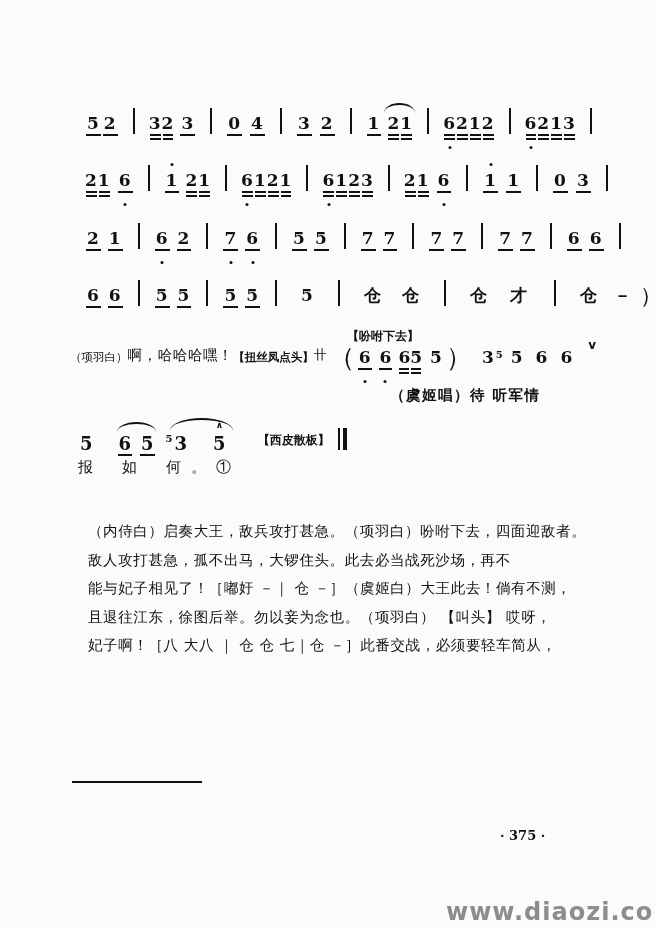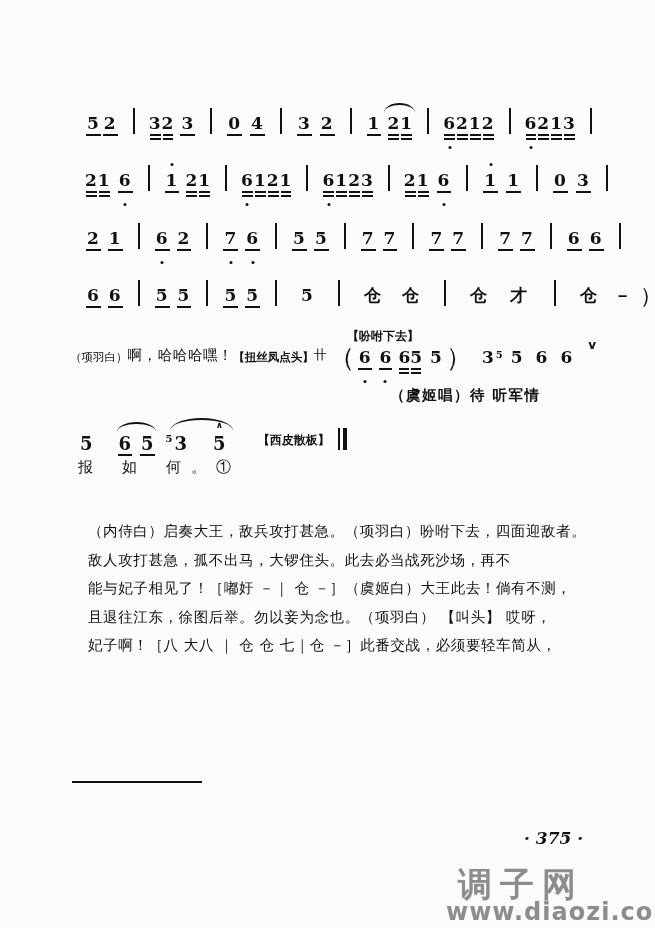--- a/index.html
+++ b/index.html
@@ -65,21 +65,21 @@
   .prose p{margin:0;white-space:nowrap;}
   .small{font-size:11.5px;}
   .marker{font-size:11.5px;font-weight:bold;letter-spacing:0;}
 
   
   .banner{position:absolute;font-size:12px;font-weight:bold;letter-spacing:0;}
   .lyricline{position:absolute;font-size:15px;letter-spacing:10px;}
   .footrule{position:absolute;height:2px;background:#111;}
   .footnote{position:absolute;font-size:12px;letter-spacing:.4px;}
   .pageno{position:absolute;font-family:"DejaVu Serif","Liberation Serif",serif;
-          font-weight:bold;font-size:17px;font-style:italic;margin-left:24px;}
+          font-weight:bold;font-size:13px;}
   .wm-title{position:absolute;font-size:34px;font-weight:bold;color:#8d8d8d;
             letter-spacing:8px;}
   .wm-url{position:absolute;font-size:24px;font-weight:bold;color:#8d8d8d;
           letter-spacing:1px;font-family:"DejaVu Sans","Liberation Sans",sans-serif;}
   .vsign{position:absolute;font-size:12px;font-weight:bold;}
   .endbar{display:inline-flex;align-items:flex-end;}
   .endbar i{display:block;width:2px;height:24px;background:#111;margin-bottom:10px;}
   .endbar i.t{width:4px;margin-left:3px;}
 </style>
 </head>
@@ -432,16 +432,15 @@
     <p>敌人攻打甚急，孤不出马，大锣住头。此去必当战死沙场，再不</p>
     <p>能与妃子相见了！［嘟㚥 －｜ 仓 －］（虞姬白）大王此去！倘有不测，</p>
     <p>且退往江东，徐图后举。勿以妾为念也。（项羽白） 【叫头】 哎呀，</p>
     <p>妃子啊！［八 大八 ｜ 仓 仓 七｜仓 －］此番交战，必须要轻车简从，</p>
   </div>
 
   <div class="footrule" style="left:72px;top:781px;width:130px;"></div>
 
   <div class="pageno" style="left:500px;top:828px;">· 375 ·</div>
 
-  <div class="wm-title cn" style="left:458px;top:862px;">调子网</div>
   <div class="wm-url" style="left:446px;top:898px;">www.diaozi.com</div>
 
 </div>
 
 </body></html>

